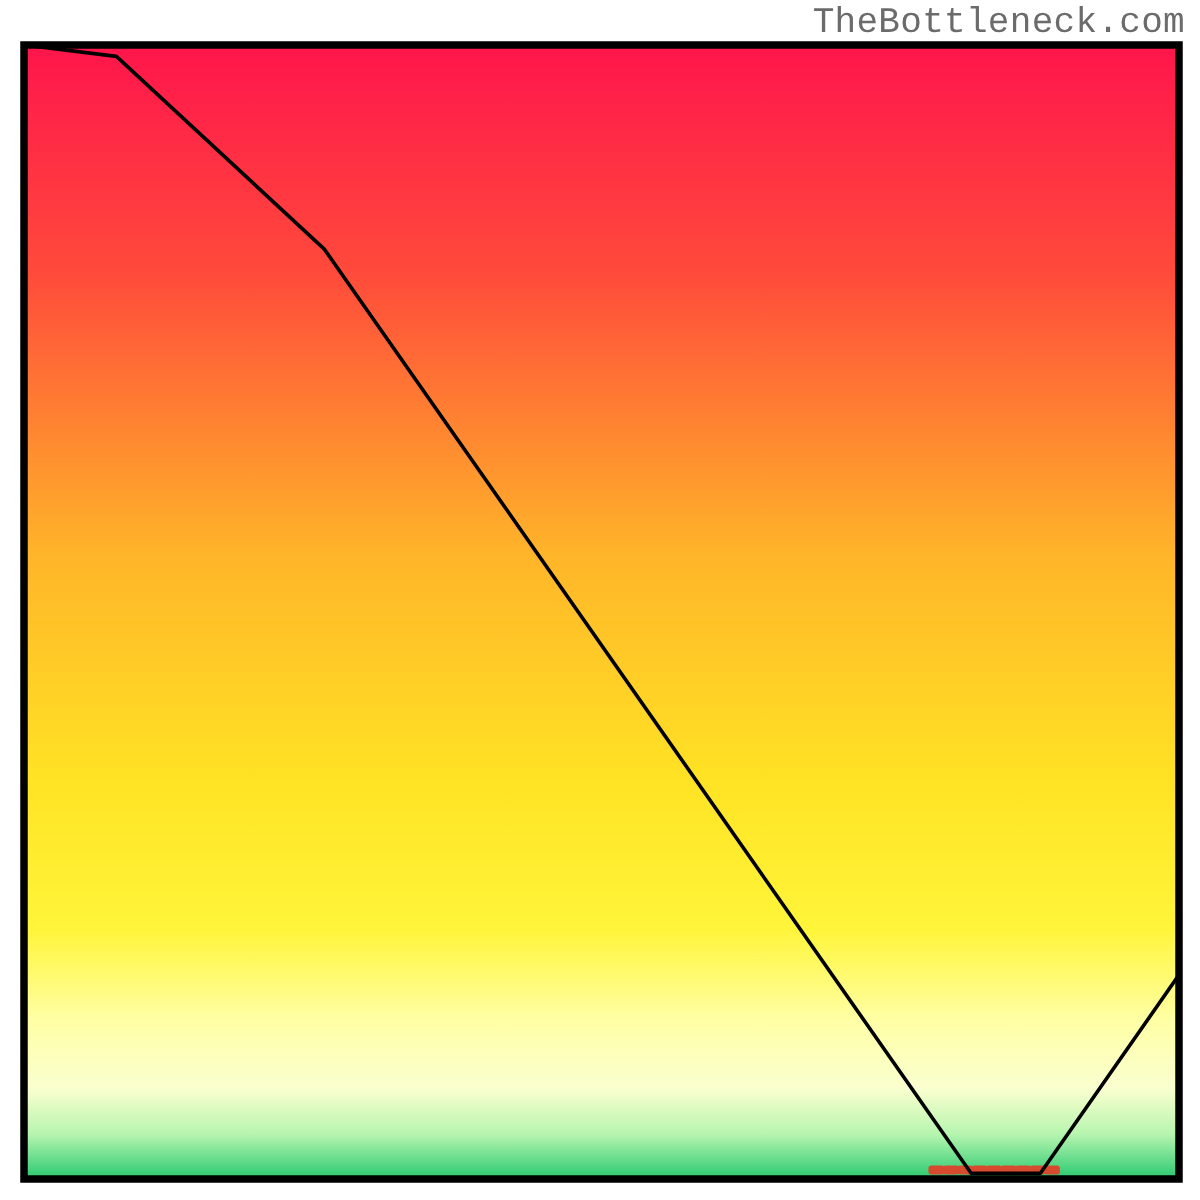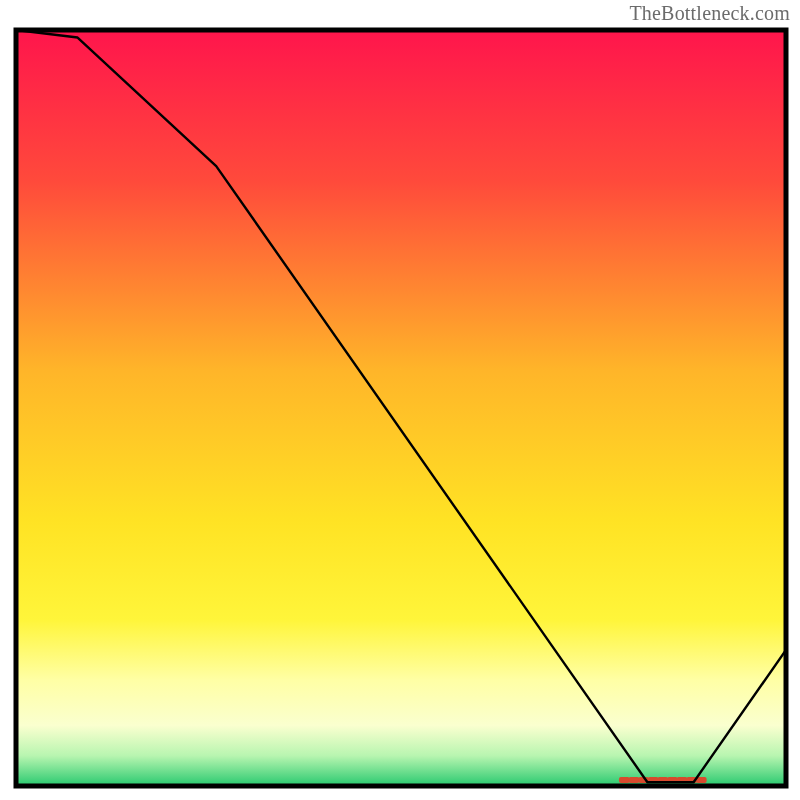--- a/index.html
+++ b/index.html
@@ -12,22 +12,22 @@
   }
   .wrap {
     position: relative;
     width: 800px;
     height: 800px;
   }
   .watermark {
     position: absolute;
     top: 2px;
     right: 10px;
-    font-family: Liberation Serif, serif;
-    font-size: 20px;
+    font-family: Liberation Mono, monospace;
+    font-size: 24px;
     font-weight: 500;
     color: #6b6b6b;
     letter-spacing: 0.2px;
   }
   svg {
     position: absolute;
     top: 0;
     left: 0;
   }
 </style>

